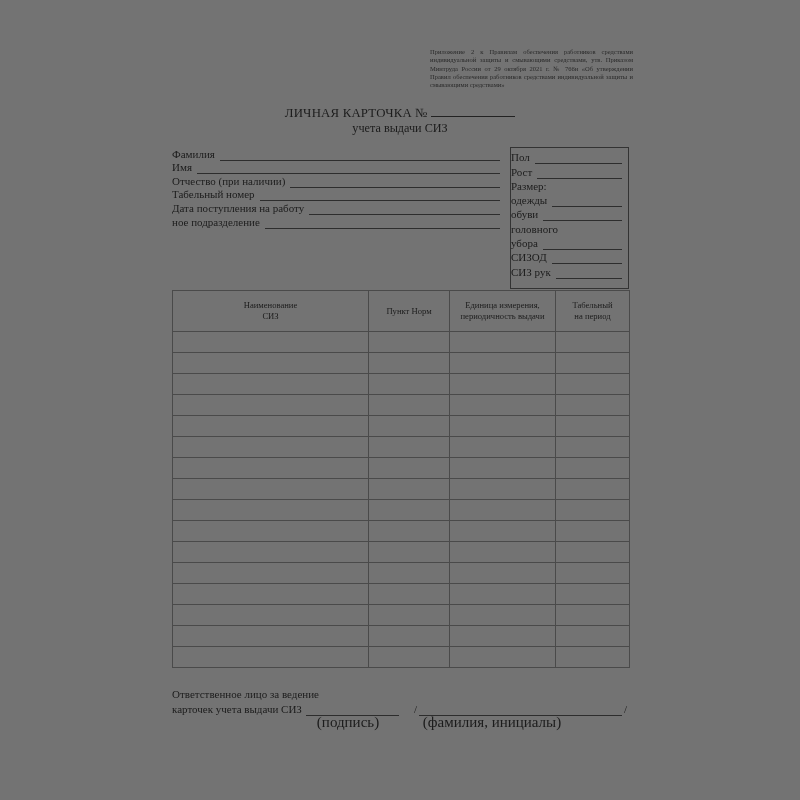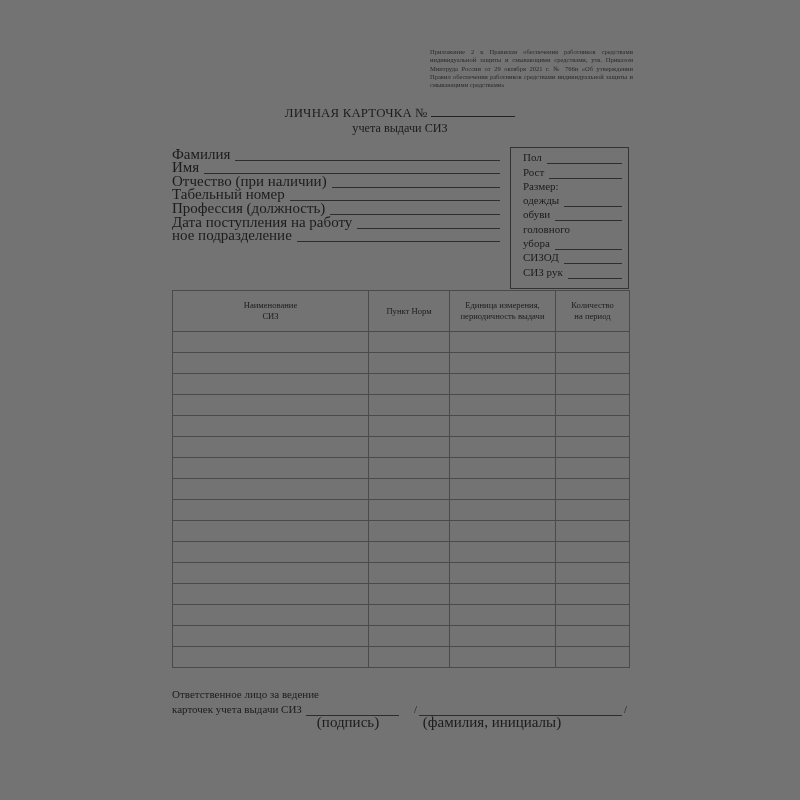--- a/index.html
+++ b/index.html
@@ -14,27 +14,27 @@
     position:absolute; left:430px; top:48px; width:203px;
     font-size:6.5px; line-height:8.3px; text-align:justify; color:#2a2a2a;
   }
   
   .title-block { position:absolute; top:106px; left:0; width:800px; text-align:center; }
   .title-line1 { font-size:12.8px; line-height:15px; letter-spacing:0.2px; }
   .title-num-line { display:inline-block; width:84px; height:11px; border-bottom:1px solid #222; }
   .title-line2 { font-size:12.2px; line-height:14px; }
   
   .info-section { position:absolute; top:147px; left:172px; width:457px; display:flex; align-items:flex-start; }
-  .personal-fields { width:328px; font-size:15px; }
+  .personal-fields { width:328px; font-size:11px; }
   .field-row { display:flex; align-items:flex-end; height:13.6px; }
   .field-label { white-space:nowrap; padding-right:5px; line-height:13px; }
   .field-line { flex:1 1 auto; border-bottom:1px solid #2d2d2d; height:11px; }
   .sizes-box {
     margin-left:10px; width:119px; border:1px solid #333;
-    padding:2px 6px 9px 12px; font-size:11px;
+    padding:2px 6px 9px 0; font-size:11px;
   }
   .sizes-box .field-row { height:14.3px; }
   
   .siz-table {
     position:absolute; top:290px; left:172px; width:457px;
     border-collapse:collapse; table-layout:fixed;
   }
   .siz-table th, .siz-table td { border:1px solid #4a4a4a; }
   .siz-table th {
     font-weight:normal; font-size:8.6px; line-height:10.8px;
@@ -82,24 +82,20 @@
         </div>
         <div class="field-row">
           <span class="field-label">Отчество (при наличии)</span>
           <span class="field-line"></span>
         </div>
         <div class="field-row">
           <span class="field-label">Табельный номер</span>
           <span class="field-line"></span>
         </div>
         <div class="field-row">
-          <span class="field-label">Профессия (должность)</span>
-          <span class="field-line"></span>
-        </div>
-        <div class="field-row">
           <span class="field-label">Дата поступления на работу</span>
           <span class="field-line"></span>
         </div>
         <div class="field-row">
           <span class="field-label">ное подразделение</span>
           <span class="field-line"></span>
         </div>
       </div>
     <div class="sizes-box">
         <div class="field-row">
@@ -146,21 +142,21 @@
         <col class="col-unit">
         <col class="col-qty">
     </colgroup>
     <thead>
       <tr>
           <th>Наименование
 СИЗ</th>
           <th>Пункт Норм</th>
           <th>Единица измерения,
 периодичность выдачи</th>
-          <th>Количество
+          <th>Табельный
 на период</th>
         </tr>
     </thead>
     <tbody>
         <tr>
           <td></td>
           <td></td>
           <td></td>
           <td></td>
         </tr>

